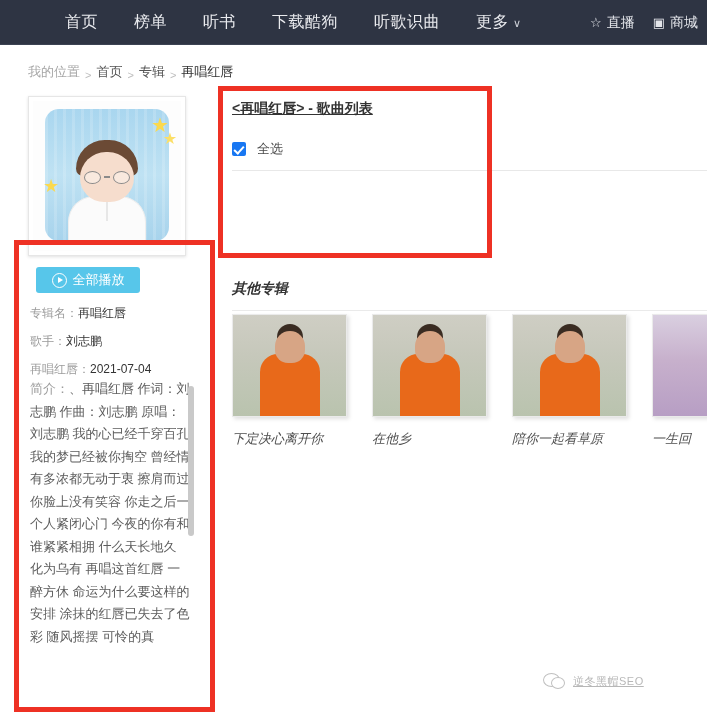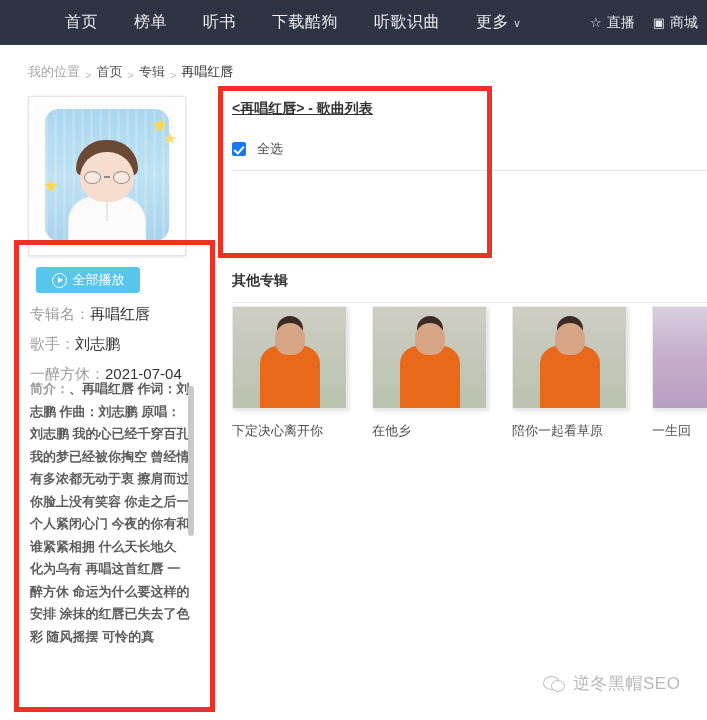--- a/index.html
+++ b/index.html
@@ -103,28 +103,27 @@
     width: 15px; height: 15px; border: 1.5px solid #fff; border-radius: 50%;
     display: flex; align-items: center; justify-content: center;
   }
   .playbtn .ptri {
     width: 0; height: 0; border-left: 5px solid #fff;
     border-top: 3.5px solid transparent; border-bottom: 3.5px solid transparent;
     margin-left: 2px;
   }
 
   .meta { position: absolute; left: 30px; top: 305px; width: 180px; }
-  .meta-row { font-size: 15px; color: #4a4a4a; margin-bottom: 11px; white-space: nowrap; }
+  .meta-row { font-size: 12px; color: #4a4a4a; margin-bottom: 11px; white-space: nowrap; }
   .meta-k { color: #9b9b9b; }
   .meta-v { color: #333; }
 
   .desc-box {
     position: absolute; left: 30px; top: 378px; width: 180px; height: 316px;
     overflow: hidden;
-    font-weight: bold;
   }
   .desc-text {
     font-size: 13px; line-height: 22.5px; color: #5d5d5d;
     width: 162px; word-break: break-all;
   }
   .desc-text .k { color: #9b9b9b; }
   .desc-scroll {
     position: absolute; right: 16px; top: 0; width: 6px; height: 316px;
     background: transparent;
   }
@@ -149,21 +148,21 @@
   .sl-all-label { font-size: 13px; color: #4a4a4a; }
   .sl-divider {
     position: absolute; left: 0; top: 70px; width: 475px; height: 1px; background: #e8e8e8;
   }
   .sl-rows { margin-top: 23px; }
   .sl-row { display: flex; align-items: center; gap: 11px; margin-bottom: 15px; }
   .sl-num { font-size: 13px; color: #666; width: 16px; }
   .sl-name { font-size: 13px; color: #444; white-space: nowrap; cursor: pointer; }
 
   
-  .other { position: absolute; left: 232px; top: 272px; width: 475px; }
+  .other { position: absolute; left: 232px; top: 280px; width: 475px; font-style: italic; }
   .other-title { font-size: 14px; color: #333; font-weight: bold; }
   .other-rule { margin-top: 12px; width: 475px; height: 1px; background: #eaeaea; }
   .alb-grid {
     position: absolute; left: 0; top: 34px; display: flex; gap: 25px;
   }
   .alb { width: 115px; }
   .alb-thumb {
     width: 115px; height: 103px; border: 1px solid #eaeaea; background: #ddd;
     box-shadow: 2px 2px 4px rgba(0,0,0,0.13); overflow: hidden; position: relative;
     cursor: pointer;
@@ -211,21 +210,21 @@
     width: 22px; height: 18px; position: relative;
   }
   .wm-ico::before {
     content: ""; position: absolute; left: 0; top: 1px; width: 15px; height: 12px;
     border: 1.5px solid #9a9a9a; border-radius: 50%;
   }
   .wm-ico::after {
     content: ""; position: absolute; right: 0; top: 5px; width: 12px; height: 10px;
     border: 1.5px solid #9a9a9a; border-radius: 50%; background: #fff;
   }
-  .wm-text { font-size: 17px; color: #8c8c8c; letter-spacing: 0.5px; }
+  .wm-text { font-size: 11px; color: #8c8c8c; letter-spacing: 0.5px; text-decoration: underline; }
 </style>
 </head>
 <body>
 
 <div id="page">
 
   <div class="topnav">
     <div class="nav-left">
       <div class="nav-item"><span>首页</span></div>
       <div class="nav-item"><span>榜单</span></div>
@@ -284,21 +283,21 @@
   </div>
 
   <div class="meta">
     <div class="meta-row">
       <span class="meta-k">专辑名：</span><span class="meta-v">再唱红唇</span>
     </div>
     <div class="meta-row">
       <span class="meta-k">歌手：</span><span class="meta-v">刘志鹏</span>
     </div>
     <div class="meta-row">
-      <span class="meta-k">一醉方休：</span><span class="meta-v">2021-07-04</span>
+      <span class="meta-k">再唱红唇：</span><span class="meta-v">2021-07-04</span>
     </div>
   </div>
 
   <div class="desc-box">
     <div class="desc-text">
       <span class="k">简介：</span><span>、再唱红唇 作词：刘志鹏 作曲：刘志鹏 原唱：刘志鹏 我的心已经千穿百孔 我的梦已经被你掏空 曾经情有多浓都无动于衷 擦肩而过 你脸上没有笑容 你走之后一个人紧闭心门 今夜的你有和谁紧紧相拥 什么天长地久 化为乌有 再唱这首红唇 一醉方休 命运为什么要这样的安排 涂抹的红唇已失去了色彩 随风摇摆 可怜的真</span>
     </div>
     <div class="desc-scroll">
       <div class="desc-thumb"></div>
     </div>

